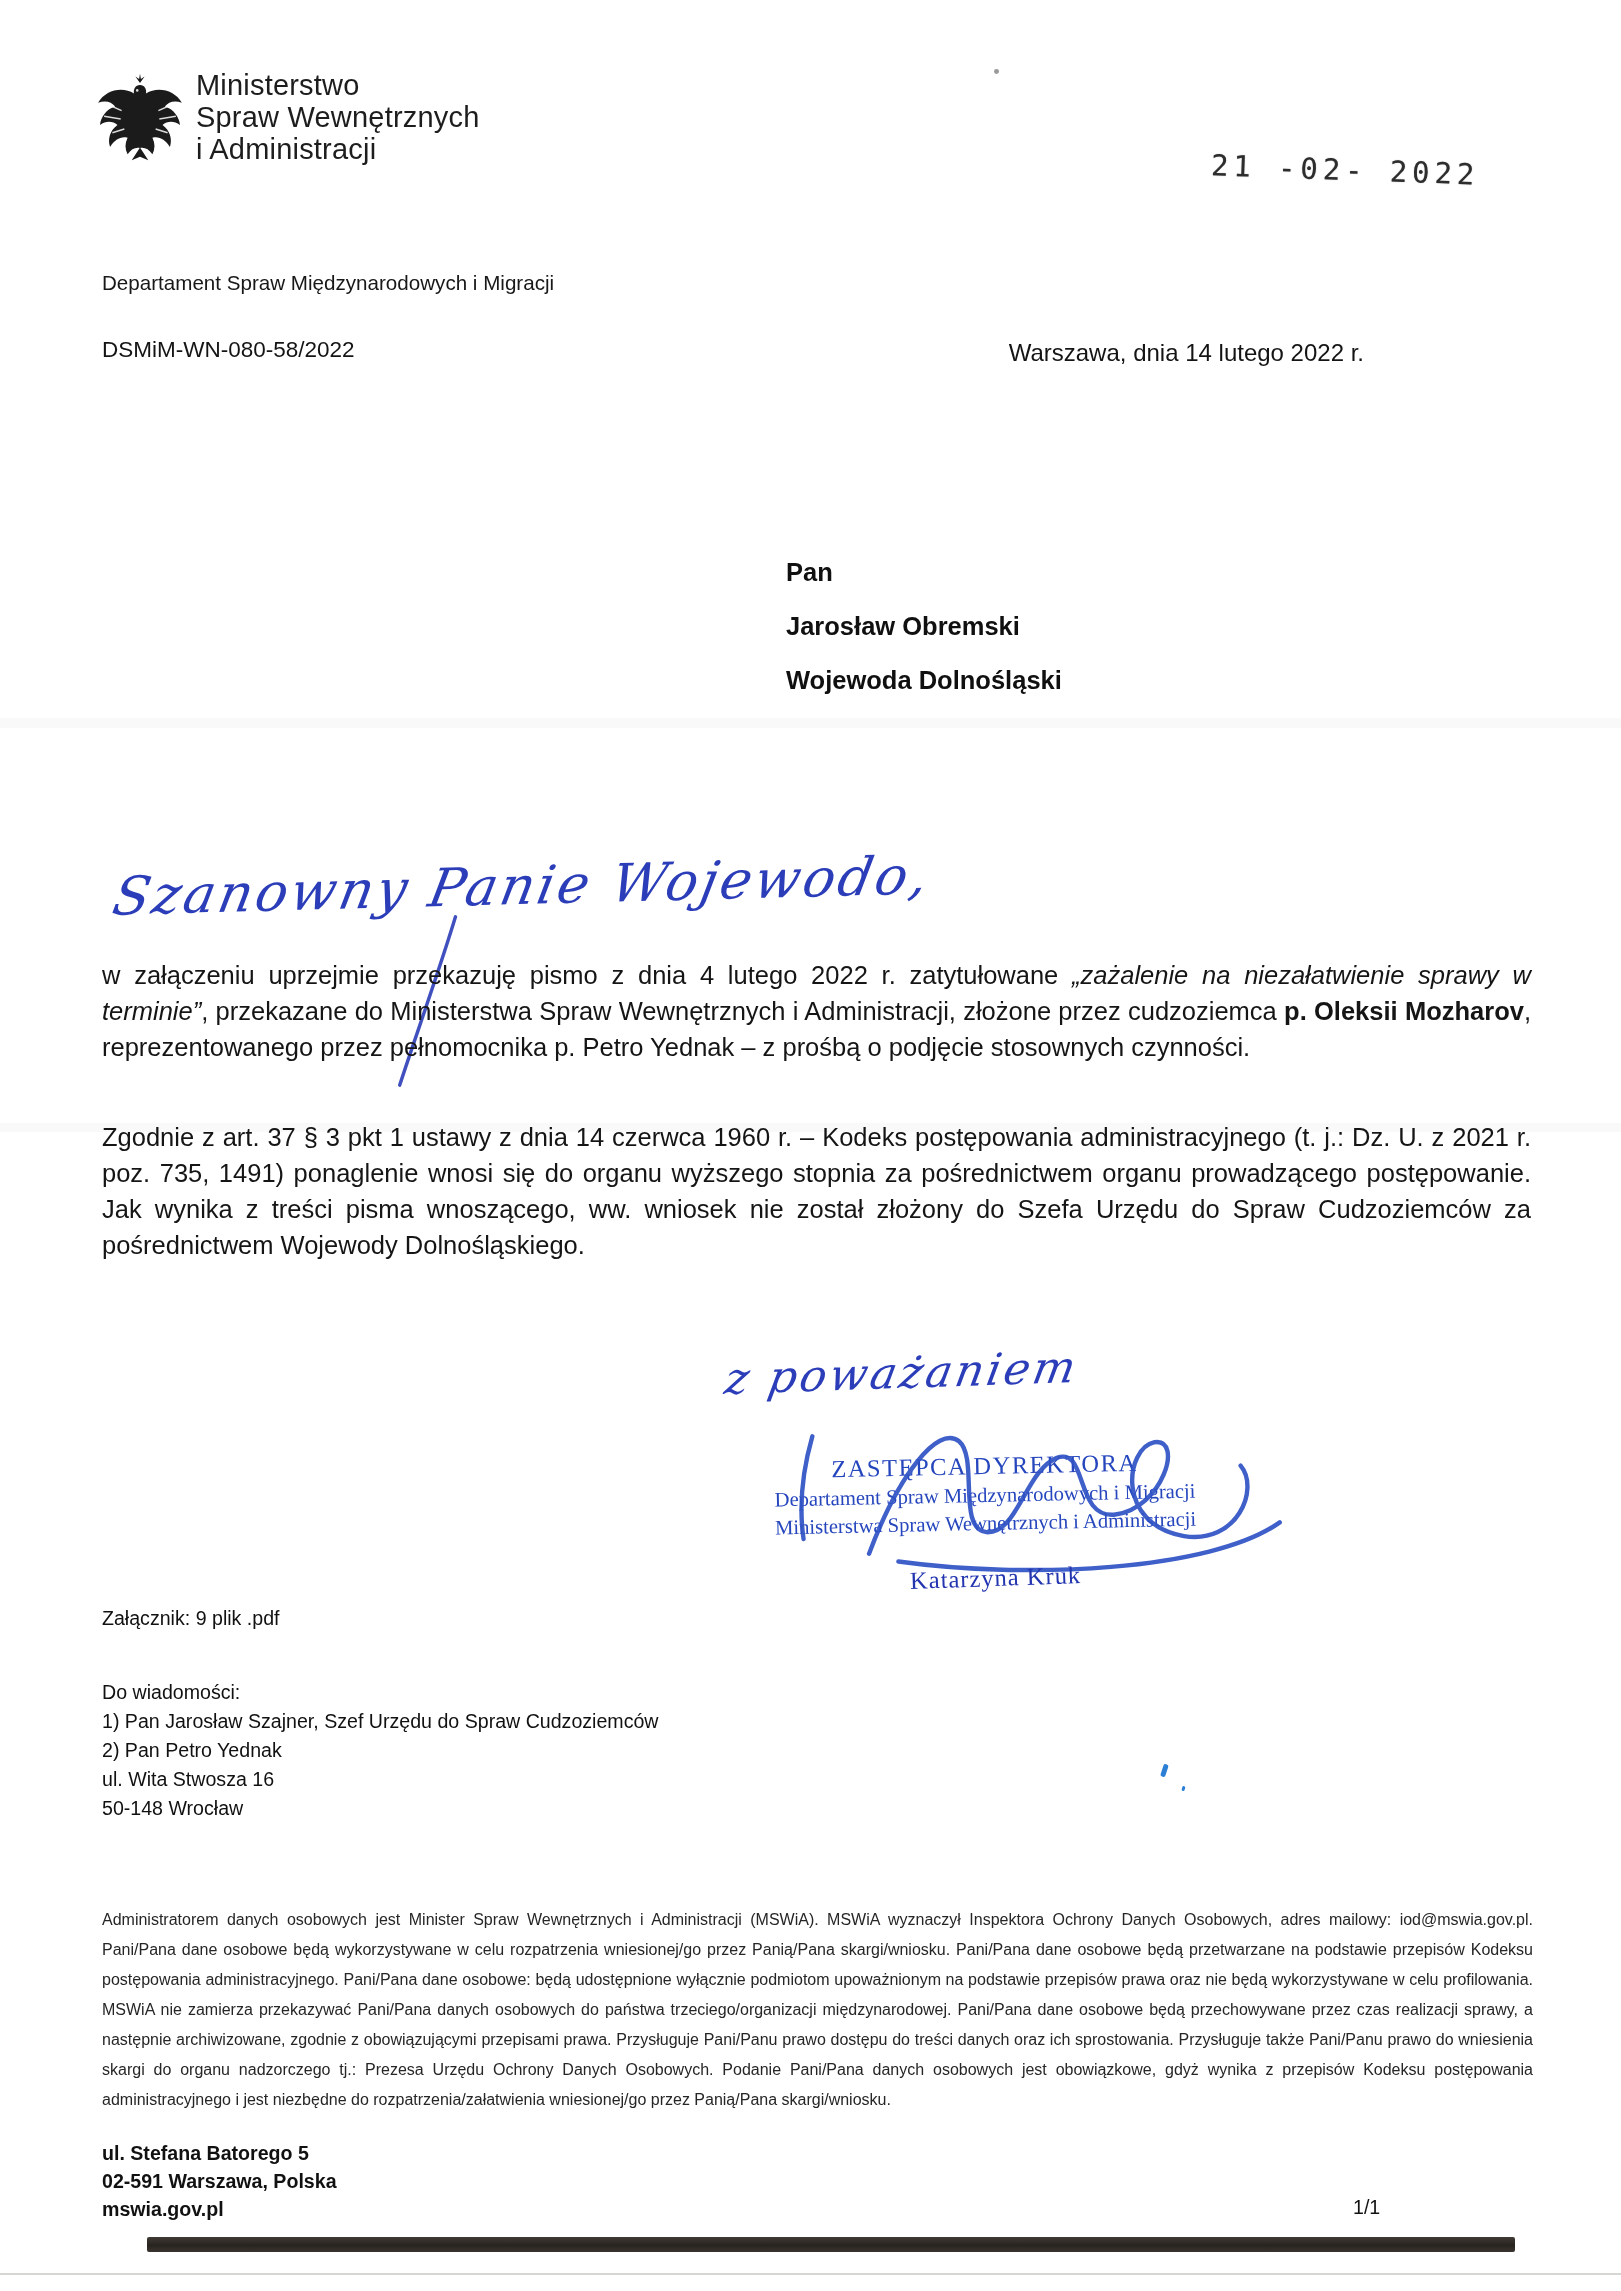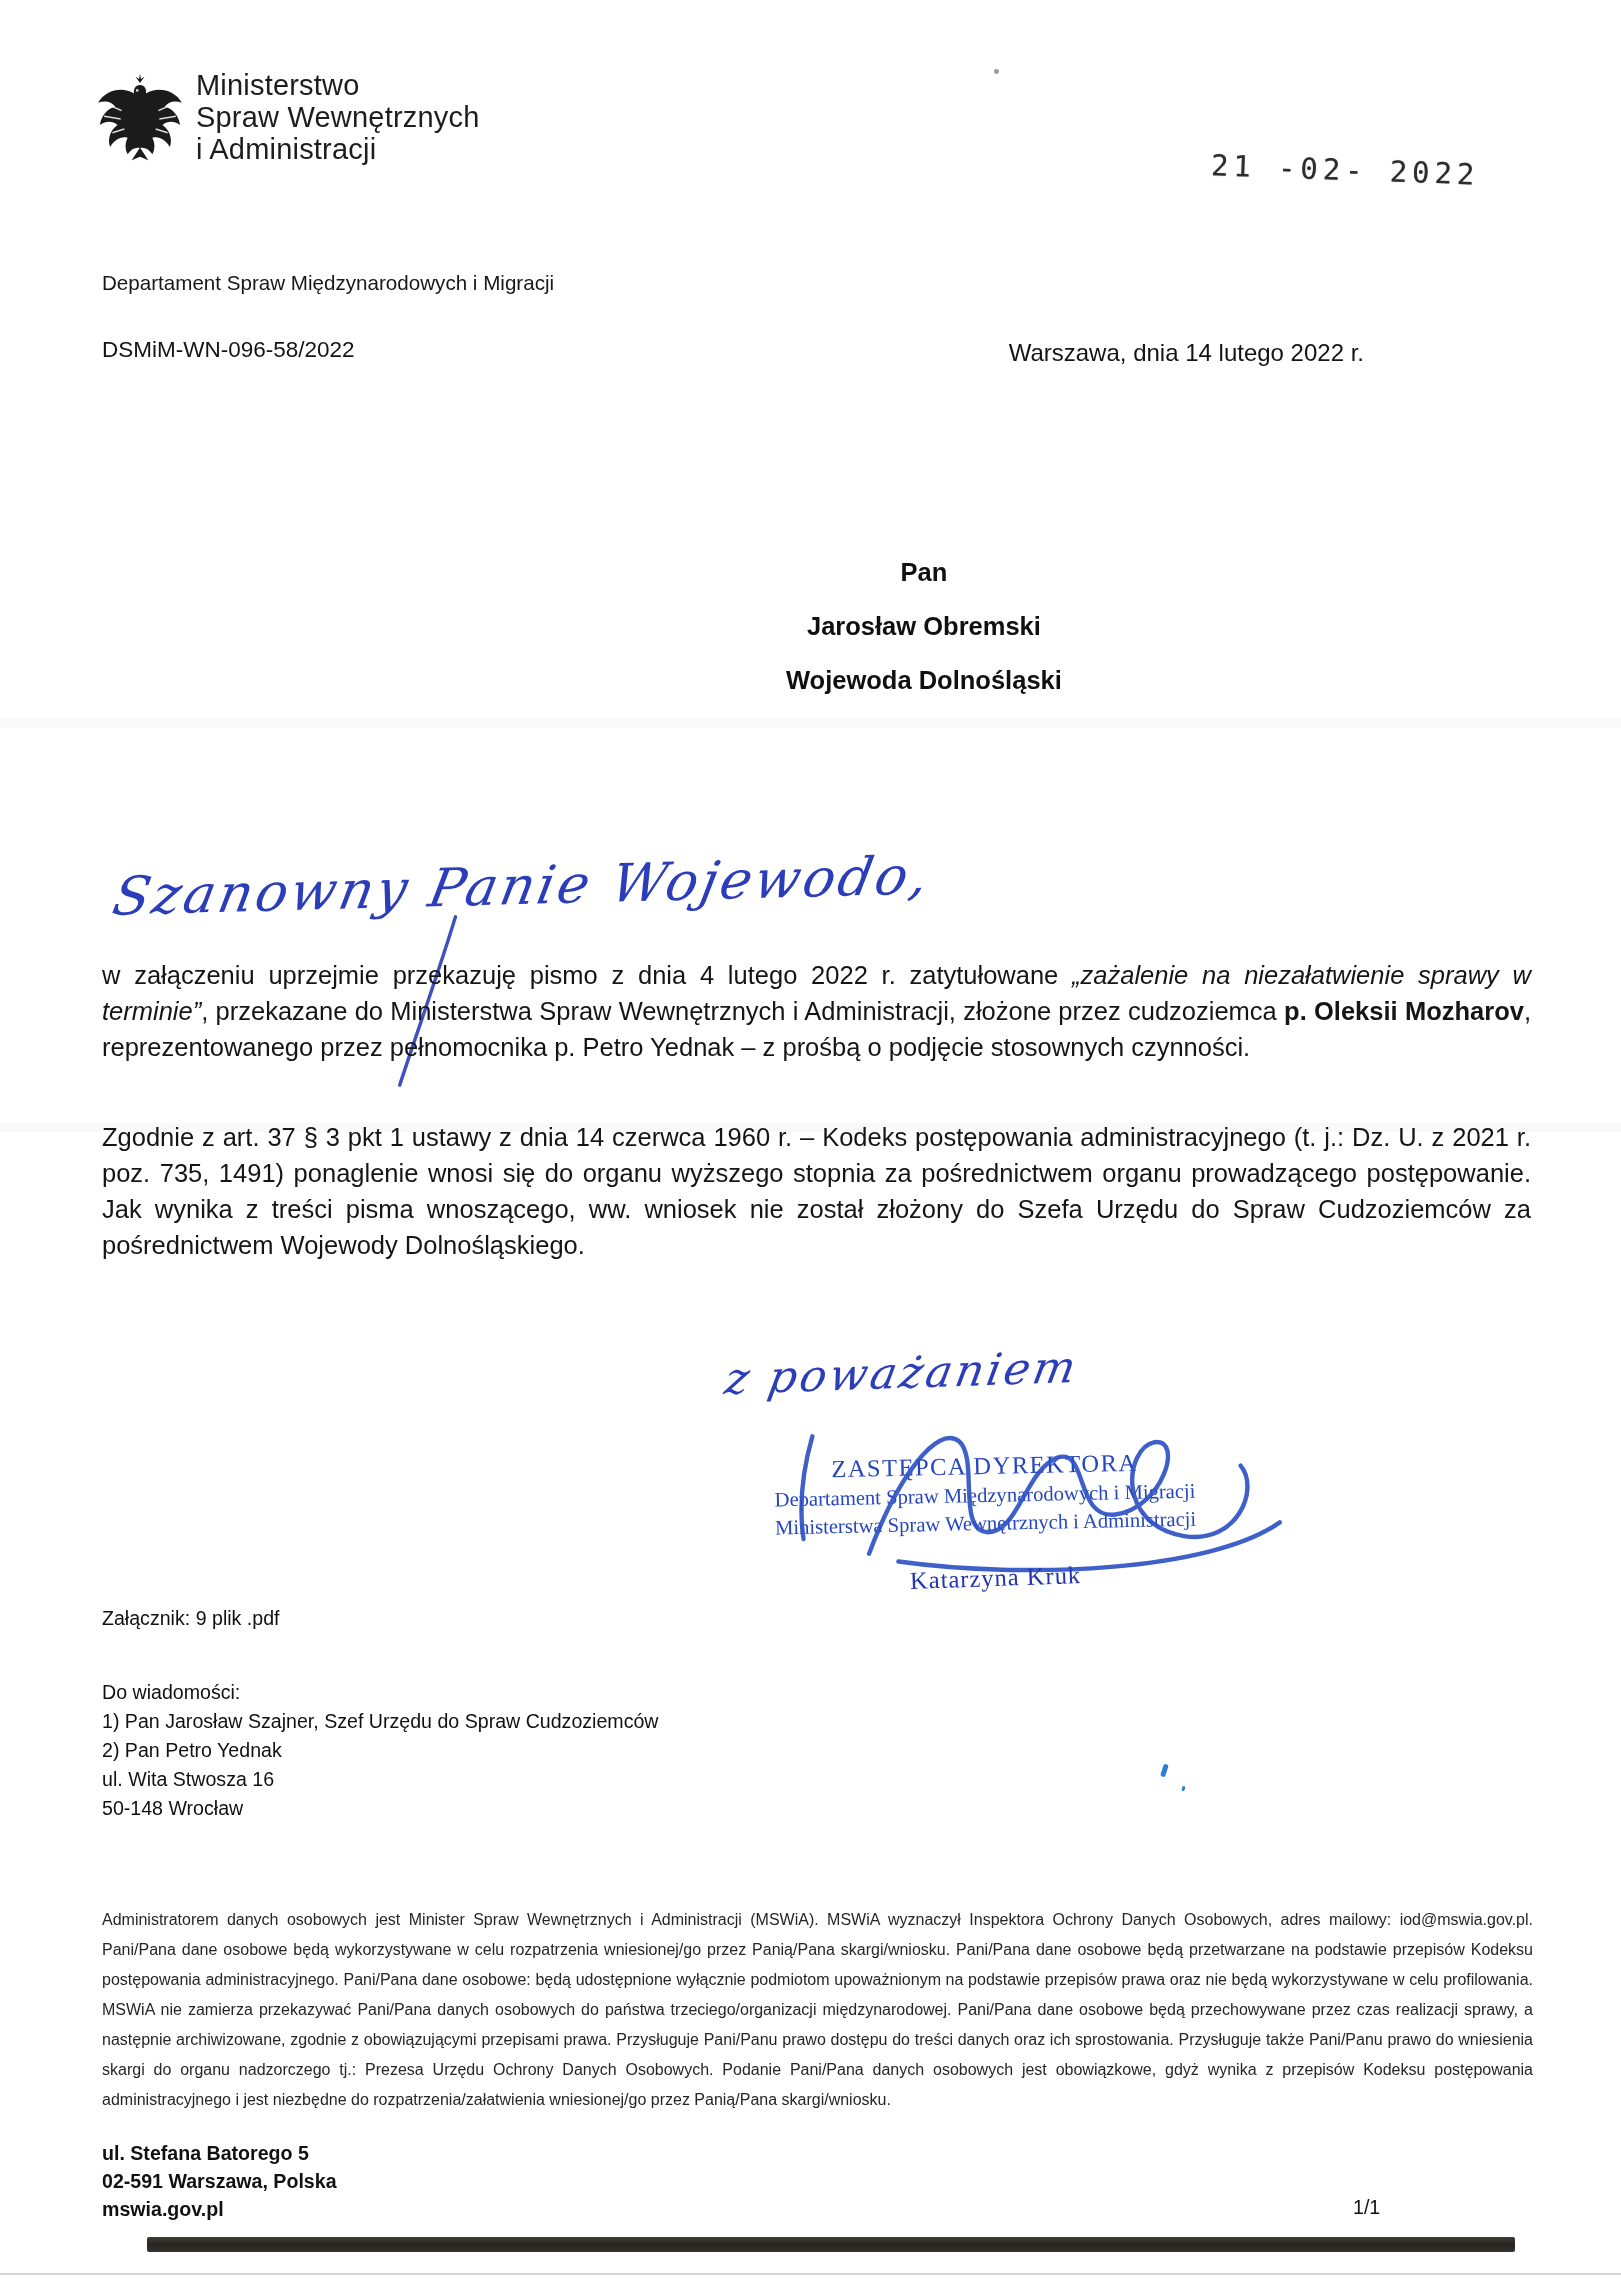--- a/index.html
+++ b/index.html
@@ -21,21 +21,21 @@
   .date-stamp {
     left:1211px; top:153px; font-family:"DejaVu Sans Mono", monospace;
     font-size:29px; letter-spacing:4.9px; color:#2d2d2d; transform:rotate(2deg);
     text-shadow:0 0 1px rgba(40,40,40,.55);
   }
   .department { left:102px; top:271px; font-size:20.6px; color:#181818; }
   .reference  { left:102px; top:337px; font-size:22.5px; }
   .place-date { right:257px; top:339px; font-size:24px; }
 
   
-  .recipient { left:786px; top:545px; font-size:25.5px; font-weight:700; line-height:54px; color:#101010;text-align:center; }
+  .recipient { left:786px; top:545px; font-size:25.5px; font-weight:700; line-height:54px; color:#101010; }
 
   
   .hand { font-family:"DejaVu Serif", serif; font-style:italic; color:#2b3db8; white-space:nowrap; }
   .greeting { left:116px; top:855px; font-size:53px; letter-spacing:2.9px; transform:skewX(-12deg) rotate(-1.5deg); }
   .zpow     { left:727px; top:1347px; font-size:44px; letter-spacing:2.9px; transform:skewX(-12deg) rotate(-2deg); }
 
   
   .para { left:102px; width:1429px; font-size:25.5px; line-height:36px; text-align:justify; color:#151515; }
   .para1 { top:957px; }
   .para2 { top:1119px; }
@@ -97,21 +97,21 @@
   </div>
   <div class="abs ministry-name">
     <div>Ministerstwo</div>
     <div>Spraw Wewnętrznych</div>
     <div>i Administracji</div>
   </div>
 
   <div class="abs date-stamp">21 -02- 2022</div>
 
   <div class="abs department">Departament Spraw Międzynarodowych i Migracji</div>
-  <div class="abs reference">DSMiM-WN-096-58/2022</div>
+  <div class="abs reference">DSMiM-WN-080-58/2022</div>
   <div class="abs place-date">Warszawa, dnia 14 lutego 2022 r.</div>
 
   <div class="abs recipient">
     <div>Pan</div>
     <div>Jarosław Obremski</div>
     <div>Wojewoda Dolnośląski</div>
   </div>
 
   <div class="abs hand greeting">Szanowny Panie Wojewodo,</div>
   <svg class="abs stroke-svg" aria-hidden="true" viewBox="0 0 120 190" width="118" height="186">

